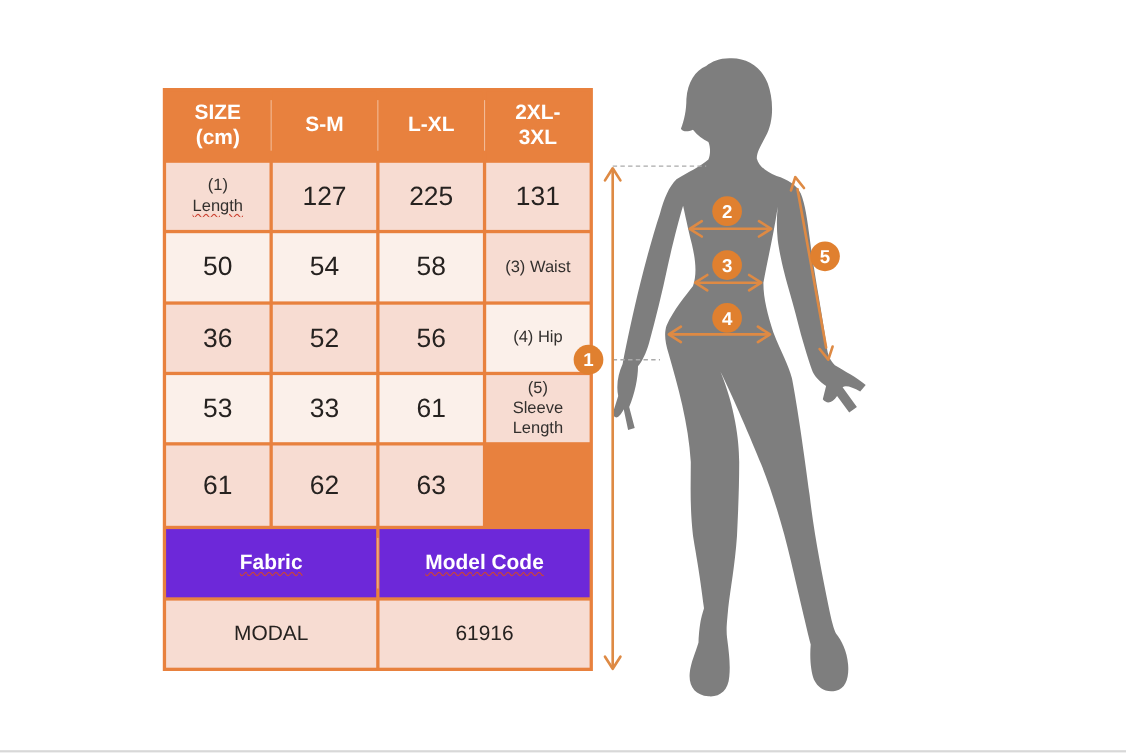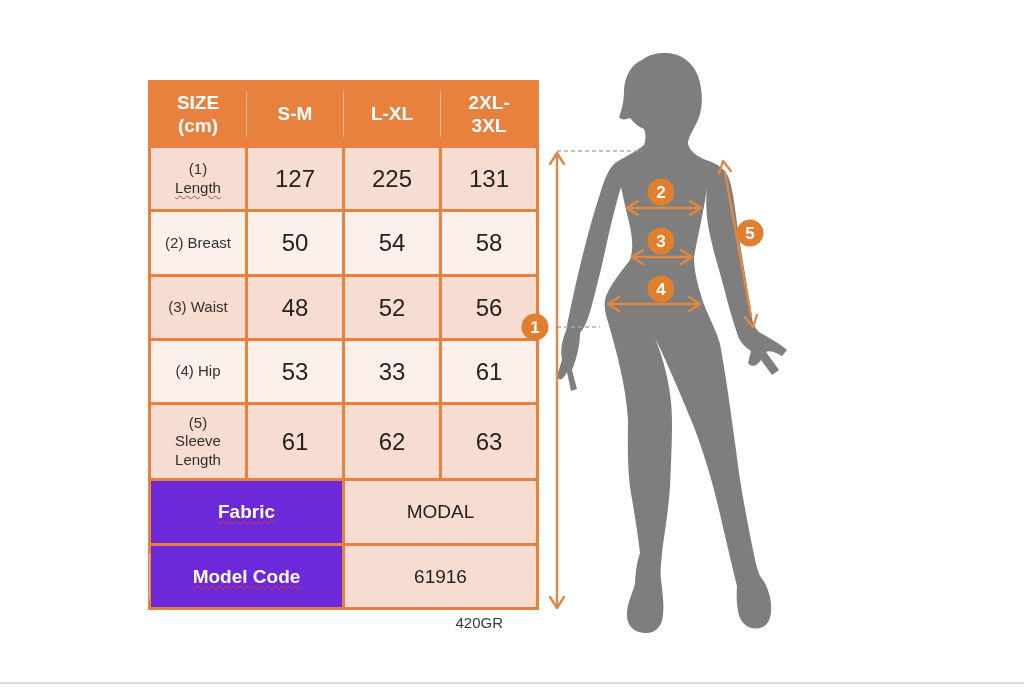--- a/index.html
+++ b/index.html
@@ -80,31 +80,28 @@
     <div class="cell th sep">2XL-3XL</div>
 
     <div class="cell lbl peach">
       <span>(1)</span>
       <span class="squiggle">Length</span>
     </div>
     <div class="cell val peach">127</div>
     <div class="cell val peach">225</div>
     <div class="cell val peach">131</div>
 
-    <div class="cell lbl light">
-      <span>(2) Breast</span>
-    </div>
     <div class="cell val light">50</div>
     <div class="cell val light">54</div>
     <div class="cell val light">58</div>
 
     <div class="cell lbl peach">
       <span>(3) Waist</span>
     </div>
-    <div class="cell val peach">48</div>
+    <div class="cell val peach">36</div>
     <div class="cell val peach">52</div>
     <div class="cell val peach">56</div>
 
     <div class="cell lbl light">
       <span>(4) Hip</span>
     </div>
     <div class="cell val light">53</div>
     <div class="cell val light">33</div>
     <div class="cell val light">61</div>
 
@@ -113,29 +110,28 @@
       <span>Sleeve</span>
       <span>Length</span>
     </div>
     <div class="cell val peach">61</div>
     <div class="cell val peach">62</div>
     <div class="cell val peach">63</div>
 
     <div class="cell fab-h">
       <span class="squiggle">Fabric</span>
     </div>
-    <div class="cell fab-v peach">MODAL</div>
-
     <div class="cell fab-h sep">
       <span class="squiggle">Model Code</span>
     </div>
+
+    <div class="cell fab-v peach">MODAL</div>
     <div class="cell fab-v peach">61916</div>
   </div>
 
-  <div class="note">420GR</div>
 
   <svg class="figure" viewBox="0 0 300 630" xmlns="http://www.w3.org/2000/svg">
 
     <path fill="#7E7E7E" d="
       M143,33
       C158,32 172,40 178,56
       C183,70 184,90 176,104
       C172,112 168,118 168,124
       C170,131 176,136 186,140
       C196,143 204,148 208,156

